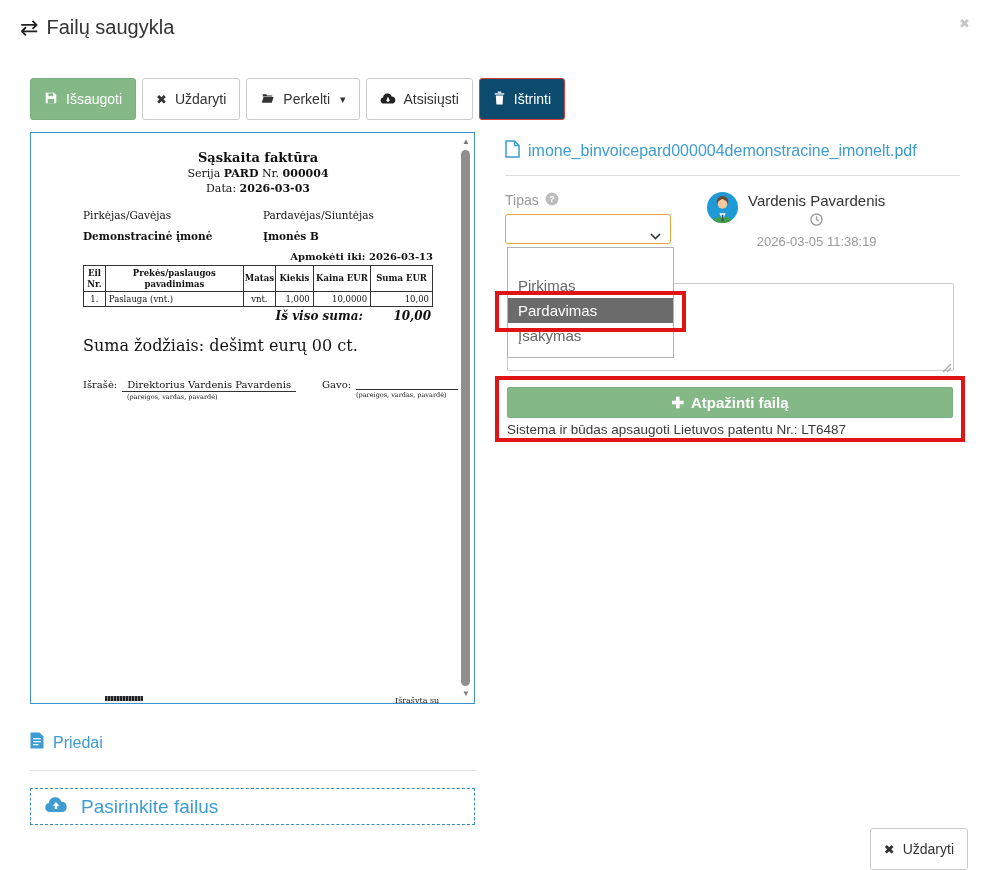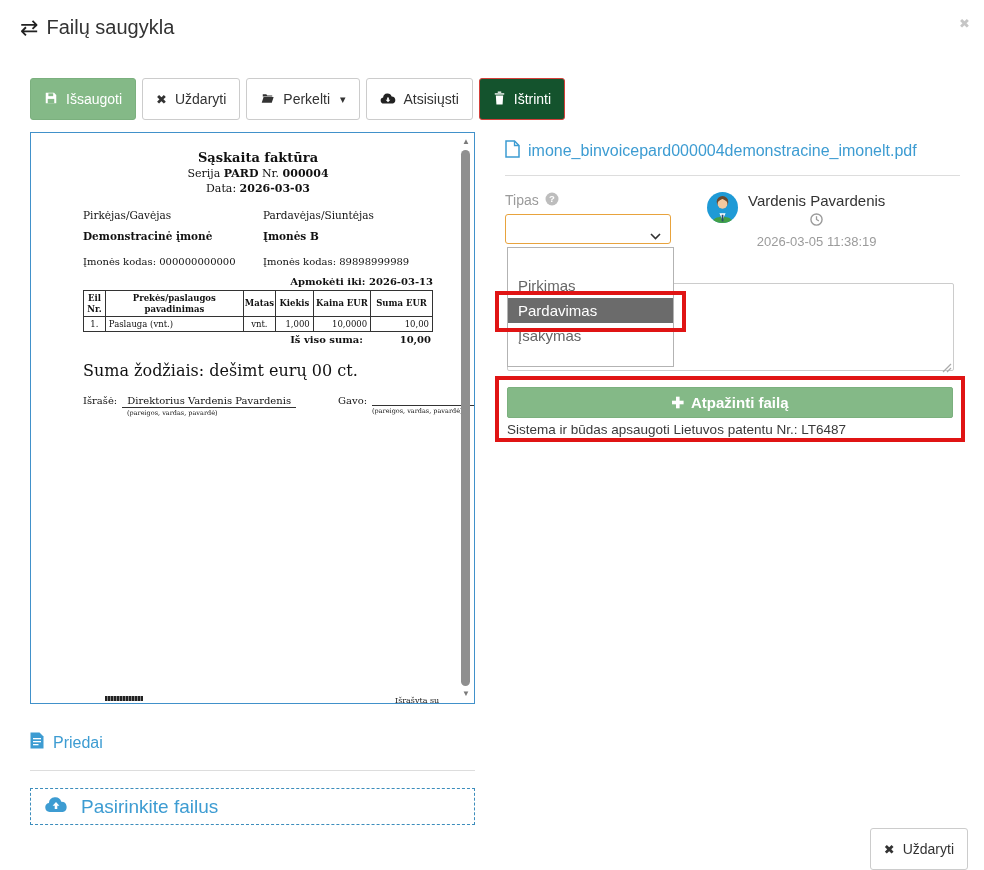--- a/index.html
+++ b/index.html
@@ -13,21 +13,21 @@
   .exch { font-size:22px; color:#222; line-height:1; }
   .dismiss { position:absolute; right:14px; top:16px; font-size:13px; color:#c6c6c6;
              background:none; border:none; cursor:pointer; }
 
   
   .toolbar { position:absolute; left:30px; top:78px; display:flex; gap:6px; }
   .btn { display:inline-flex; align-items:center; gap:8px; padding:11px 13px; font-size:14px;
          font-family:"Liberation Sans",sans-serif; border-radius:3px; border:1px solid #ccc;
          background:#fff; color:#333; cursor:pointer; line-height:1.3; }
   .btn-green { background:#84b987; border-color:#7bb07e; color:#fff; }
-  .btn-red { background:#14532d; border-color:#d43f3a; color:#fff; }
+  .btn-red { background:#0c4a6e; border-color:#d43f3a; color:#fff; }
   .glyph { font-size:13px; line-height:1; }
   .caret { font-size:11px; margin-left:2px; }
 
   
   .left-col { position:absolute; left:30px; top:132px; width:445px; }
   .preview { position:relative; height:572px; border:1px solid #4191ca; background:#fff; overflow:hidden; }
 
   .inv { position:absolute; inset:0; font-family:"DejaVu Serif", serif; color:#111; }
   .inv-c { margin:17px 0 0 52px; width:350px; }
   .inv-title { text-align:center; font-size:13px; font-weight:bold; }
@@ -35,25 +35,25 @@
   .inv-parties { display:flex; margin-top:14px; font-size:10.5px; }
   .pcell { width:180px; }
   .inv-names { display:flex; margin-top:9px; font-size:10.5px; font-weight:bold; }
   .inv-codes { display:flex; margin-top:14px; font-size:10px; }
   .inv-due { text-align:right; font-weight:bold; font-size:10px; margin-top:9px; }
   table.invt { width:100%; border-collapse:collapse; margin-top:3px; }
   .invt th, .invt td { border:1px solid #333; font-size:8.5px; }
   .invt th { font-weight:bold; text-align:center; padding:2px 1px; line-height:1.25; }
   .invt td { padding:2px 3px; }
   .ta-c { text-align:center; } .ta-r { text-align:right; }
-  .inv-total { position:relative; height:13px; margin-top:2px; font-size:10px; font-weight:bold; }
+  .inv-total { position:relative; height:13px; margin-top:2px; font-size:12px; font-weight:bold;font-style:italic; }
   .inv-total .lbl { position:absolute; right:70px; }
   .inv-total .val { position:absolute; right:2px; }
   .inv-words { margin-top:14px; font-size:16px; }
-  .inv-sign { display:flex; margin-top:15px; font-size:10px;gap:16px; }
+  .inv-sign { display:flex; margin-top:24px; font-size:10px; }
   .sig-row { display:flex; gap:5px; white-space:nowrap; }
   .uline { border-bottom:1px solid #333; padding:0 5px 1px; }
   .uline-empty { border-bottom:1px solid #333; width:102px; display:inline-block; }
   .sig-note { font-size:6.5px; margin-top:1px; margin-left:44px; }
   .sig-note2 { font-size:6.5px; margin-top:1px; margin-left:34px; }
   .sig-right { margin-left:26px; }
   .inv-mark { position:absolute; left:74px; bottom:2px; width:38px; height:5px;
               background:repeating-linear-gradient(90deg,#222 0 2px,#888 2px 3px); }
   .inv-bottom-right { position:absolute; left:364px; bottom:-2px; font-size:8px; color:#222; }
 
@@ -82,21 +82,21 @@
   .select .chev { position:absolute; right:9px; top:11px; }
   .user { position:absolute; left:202px; top:52px; display:flex; gap:10px; }
   .user-name { font-size:15px; color:#333; }
   .user-time { display:flex; align-items:center; gap:5px; color:#9b9b9b; font-size:13px; margin-top:4px;flex-direction:column; }
 
   .comment { position:absolute; left:2px; top:143px; width:447px; height:88px;
              border:1px solid #ccc; border-radius:2px; resize:none; background:#fff; }
   .rhandle { position:absolute; left:437px; top:219px; z-index:2; }
 
   .dropdown { position:absolute; left:2px; top:107px; width:167px; background:#fff;
-              border:1px solid #b3b3b3; z-index:5; padding-bottom:18px; }
+              border:1px solid #b3b3b3; z-index:5; padding-bottom:9px; }
   .opt-empty { height:25px; }
   .opt { padding:4px 10px; font-size:15px; color:#666; cursor:pointer; }
   .opt-hl { background:#6b6b6b; color:#fff; }
 
   .ann { position:absolute; border:4px solid #e01414; z-index:6; pointer-events:none; }
   .ann-1 { left:-10px; top:151px; width:191px; height:41px; }
   .ann-2 { left:-10px; top:236px; width:470px; height:66px; }
 
   .recognize-btn { position:absolute; left:2px; top:247px; width:446px; height:31px;
                    background:#84b987; border:1px solid #7bb07e; color:#fff; font-size:15px;
@@ -170,24 +170,20 @@
             <span>Data:</span>
             <b>2026-03-03</b>
           </div>
           <div class="inv-parties">
             <div class="pcell">Pirkėjas/Gavėjas</div>
             <div>Pardavėjas/Siuntėjas</div>
           </div>
           <div class="inv-names">
             <div class="pcell">Demonstracinė įmonė</div>
             <div>Įmonės B</div>
-          </div>
-          <div class="inv-codes">
-            <div class="pcell">Įmonės kodas: 000000000000</div>
-            <div>Įmonės kodas: 89898999989</div>
           </div>
           <div class="inv-due">Apmokėti iki: 2026-03-13</div>
           <table class="invt">
             <colgroup>
                 <col style="width:22px">
                 <col style="width:140px">
                 <col style="width:29px">
                 <col style="width:38px">
                 <col style="width:58px">
                 <col style="width:63px">

